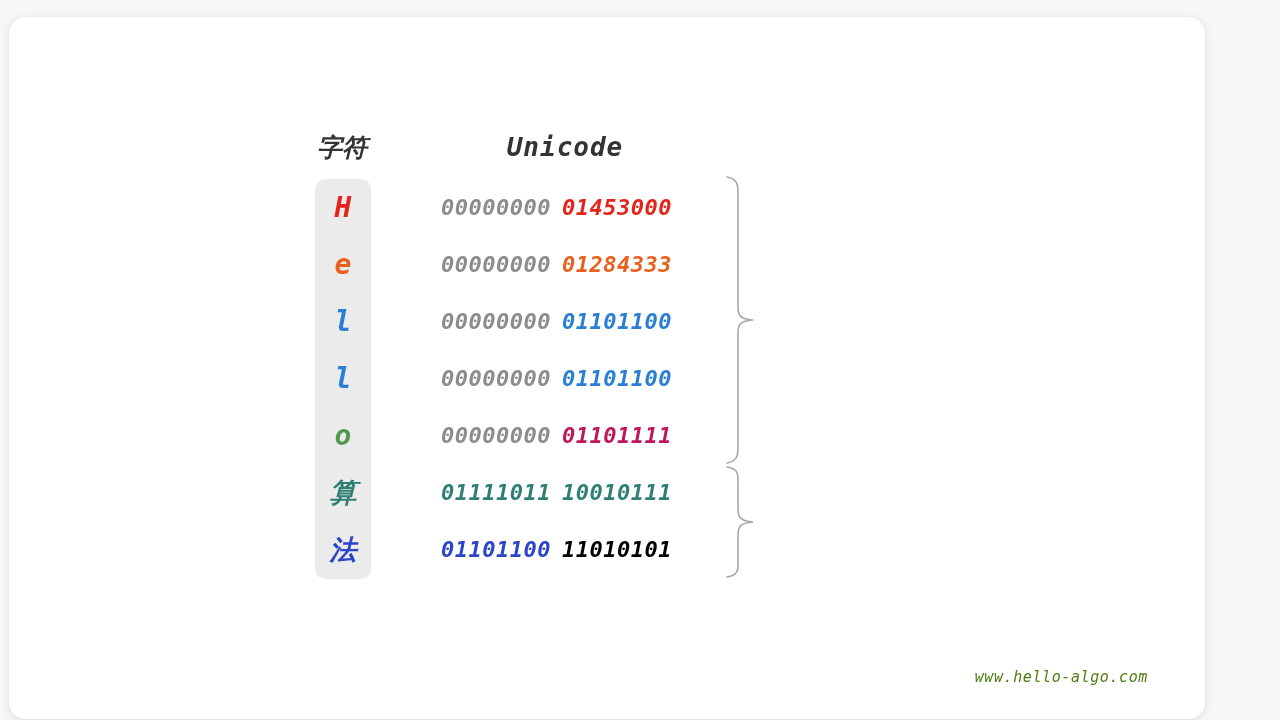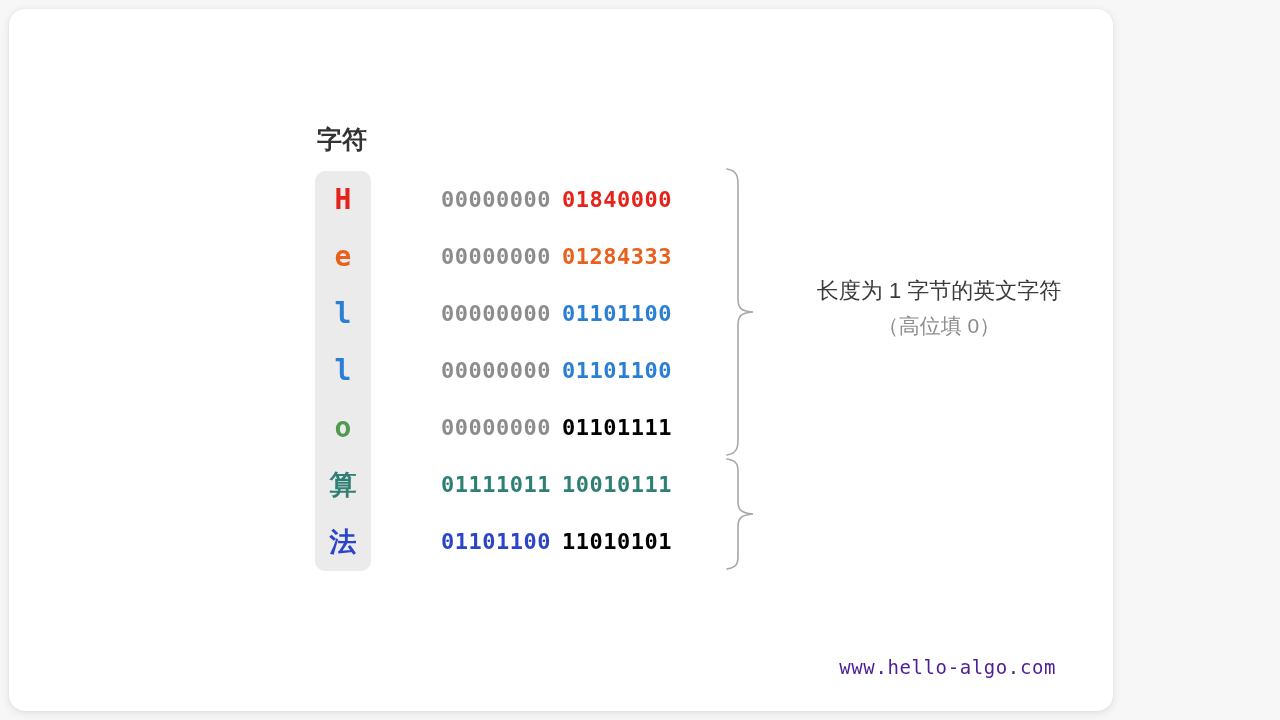--- a/index.html
+++ b/index.html
@@ -17,28 +17,29 @@
     width: 1280px;
     height: 720px;
     background: #f7f7f7;
     box-sizing: border-box;
   }
 
   
   #card {
     position: absolute;
     left: 9px;
-    top: 9px;
-    width: 1104px;
+    top: 17px;
+    width: 1196px;
     height: 702px;
     background: #ffffff;
     border-radius: 16px;
     box-shadow: 0 2px 10px rgba(0,0,0,0.10), 0 0 2px rgba(0,0,0,0.06);
     box-sizing: border-box;
     overflow: hidden;
+    font-style: italic;
   }
 
   
   .col-header {
     position: absolute;
     font-weight: bold;
     color: #333333;
     white-space: nowrap;
     text-align: center;
   }
@@ -138,33 +139,34 @@
     top: 483px;
     width: 340px;
   }
 
   
   #watermark {
     position: absolute;
     right: 57px;
     bottom: 33px;
     font-family: "DejaVu Sans Mono", "Liberation Mono", monospace;
-    font-size: 19px;
-    color: #4c1d95;
+    font-size: 15px;
+    color: #4d7c0f;
     letter-spacing: 0.6px;
     white-space: nowrap;
   }
 </style>
 </head>
 <body>
 
 <div id="canvas">
   <div id="card">
 
     <div class="col-header" id="header-char">字符</div>
+    <div class="col-header" id="header-unicode">Unicode</div>
 
     <div id="char-column"></div>
 
     <div id="char-cells">
         <div class="char-cell" style="top: 162px; color: rgb(229, 35, 27);">
           <span>H</span>
         </div>
         <div class="char-cell" style="top: 219px; color: rgb(232, 96, 28);">
           <span>e</span>
         </div>
@@ -182,41 +184,41 @@
         </div>
         <div class="char-cell cjk" style="top: 504px; color: rgb(43, 68, 200);">
           <span>法</span>
         </div>
       </div>
 
     <div id="bin-rows">
         <div class="bin-row" style="top: 162px;">
           <span class="bin-hi" style="color: rgb(140, 140, 140);">00000000</span>
           <span class="bin-gap"></span>
-          <span class="bin-lo" style="color: rgb(229, 35, 27);">01840000</span>
+          <span class="bin-lo" style="color: rgb(229, 35, 27);">01453000</span>
         </div>
         <div class="bin-row" style="top: 219px;">
           <span class="bin-hi" style="color: rgb(140, 140, 140);">00000000</span>
           <span class="bin-gap"></span>
           <span class="bin-lo" style="color: rgb(232, 96, 28);">01284333</span>
         </div>
         <div class="bin-row" style="top: 276px;">
           <span class="bin-hi" style="color: rgb(140, 140, 140);">00000000</span>
           <span class="bin-gap"></span>
           <span class="bin-lo" style="color: rgb(42, 127, 212);">01101100</span>
         </div>
         <div class="bin-row" style="top: 333px;">
           <span class="bin-hi" style="color: rgb(140, 140, 140);">00000000</span>
           <span class="bin-gap"></span>
           <span class="bin-lo" style="color: rgb(42, 127, 212);">01101100</span>
         </div>
         <div class="bin-row" style="top: 390px;">
           <span class="bin-hi" style="color: rgb(140, 140, 140);">00000000</span>
           <span class="bin-gap"></span>
-          <span class="bin-lo" style="color: #000000;">01101111</span>
+          <span class="bin-lo" style="color: #be185d;">01101111</span>
         </div>
         <div class="bin-row" style="top: 447px;">
           <span class="bin-hi" style="color: rgb(47, 127, 116);">01111011</span>
           <span class="bin-gap"></span>
           <span class="bin-lo" style="color: rgb(47, 127, 116); text-align: right;">10010111</span>
         </div>
         <div class="bin-row" style="top: 504px;">
           <span class="bin-hi" style="color: rgb(43, 68, 200);">01101100</span>
           <span class="bin-gap"></span>
           <span class="bin-lo" style="color: #000000;">11010101</span>
@@ -236,22 +238,18 @@
     <svg class="brace" id="brace-cjk" style="left:714px; top:448px;" width="36" height="116" viewBox="0 0 36 116">
       <path d="M 4 2
                C 16 4, 15 10, 15 18
                L 15 44
                C 15 52, 17 56, 30 57
                C 17 58, 15 62, 15 70
                L 15 96
                C 15 104, 16 110, 4 112" fill="none" stroke="#a8a8a8" stroke-width="1.6" stroke-linecap="round"></path>
     </svg>
 
-    <div class="annotation" id="annotation-1">
-      <div class="line1">长度为 1 字节的英文字符</div>
-      <div class="line2">（高位填 0）</div>
-    </div>
 
 
     <div id="watermark">www.hello-algo.com</div>
 
   </div>
 </div>
 
 </body></html>

